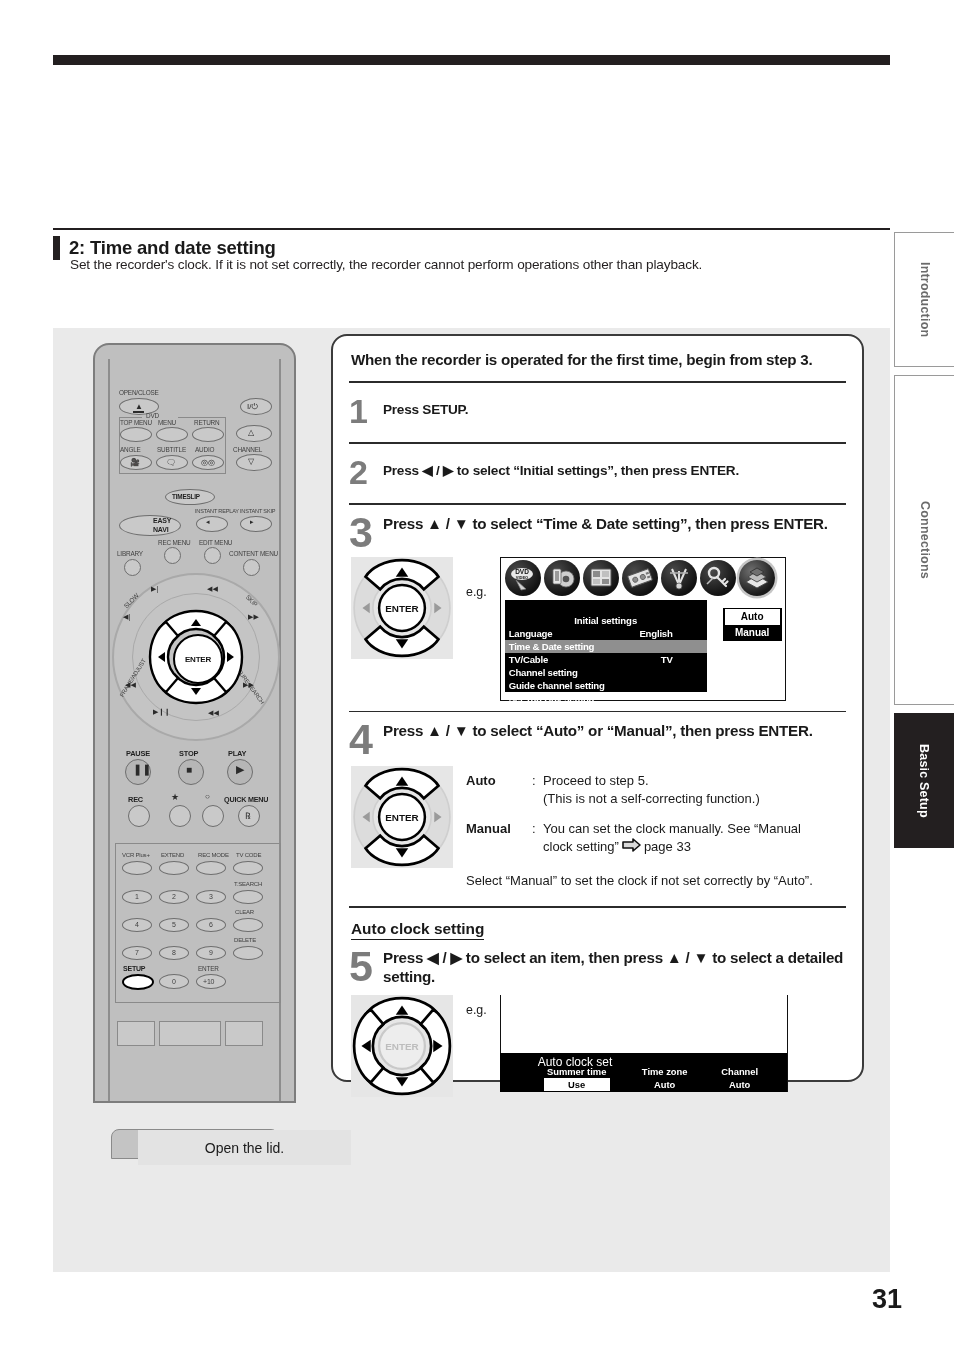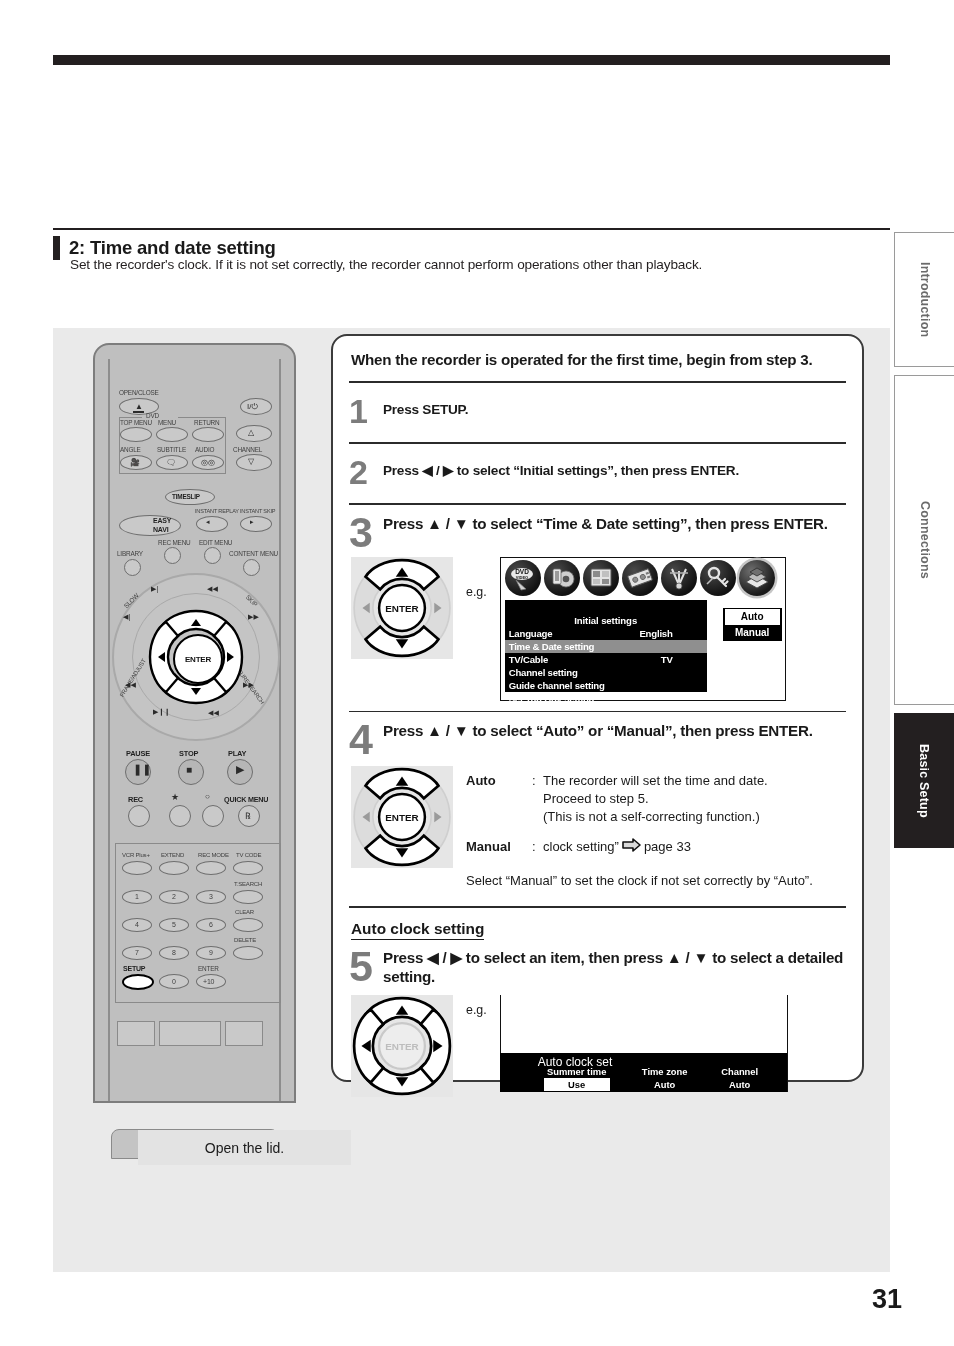--- a/index.html
+++ b/index.html
@@ -632,30 +632,30 @@
               <circle cx="49" cy="49" r="22" fill="#fff" stroke="#000" stroke-width="2.4"></circle>
               <text x="49" y="52.5" font-family="Liberation Sans, sans-serif" font-size="9.5" font-weight="bold" text-anchor="middle" fill="#111">ENTER</text>
             </svg>
           </div>
 
           <div class="def-table" style="flex:1; padding-top:6px;">
             <div class="def-row">
               <div class="def-term">Auto</div>
               <div class="def-colon">:</div>
               <div class="def-desc">
-                <div>The recorder will set the time and date.</div>
                 <div>Proceed to step 5.</div>
                 <div>(This is not a self-correcting function.)</div>
               </div>
             </div>
 
             <div class="def-row" style="margin-top:12px;">
               <div class="def-term">Manual</div>
               <div class="def-colon">:</div>
               <div class="def-desc">
+                <div>You can set the clock manually. See “Manual</div>
                 <div style="display:flex; align-items:center;">
                   <span>clock setting”</span>
                   <span class="arrow-ico">
                     <svg width="19" height="14" viewBox="0 0 19 14">
                       <path d="M1 4 L11 4 L11 1 L18 7 L11 13 L11 10 L1 10 Z" fill="#d9d9d9" stroke="#111" stroke-width="1.6" stroke-linejoin="round"></path>
                     </svg>
                   </span>
                   <span>page 33</span>
                 </div>
               </div>

